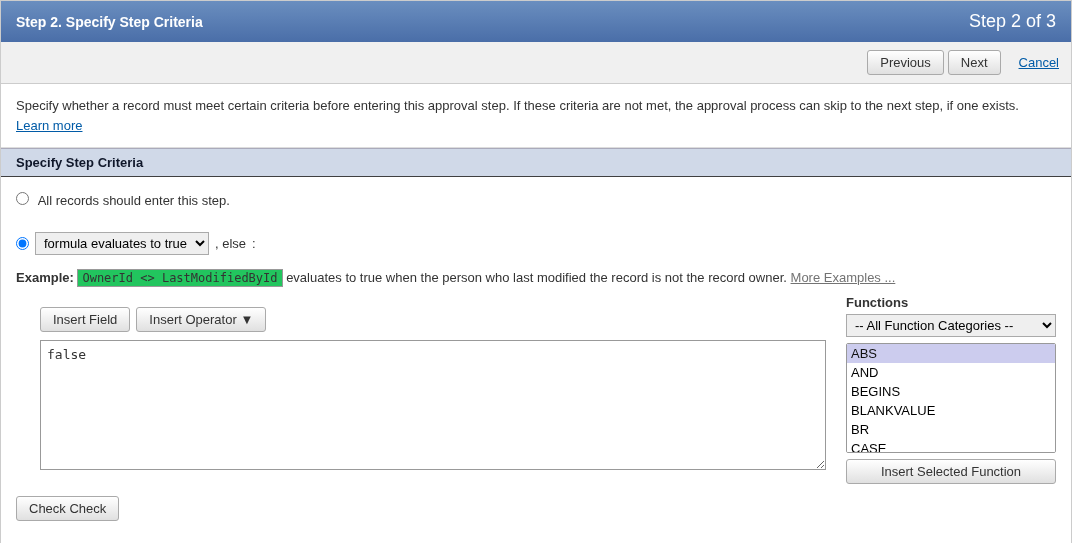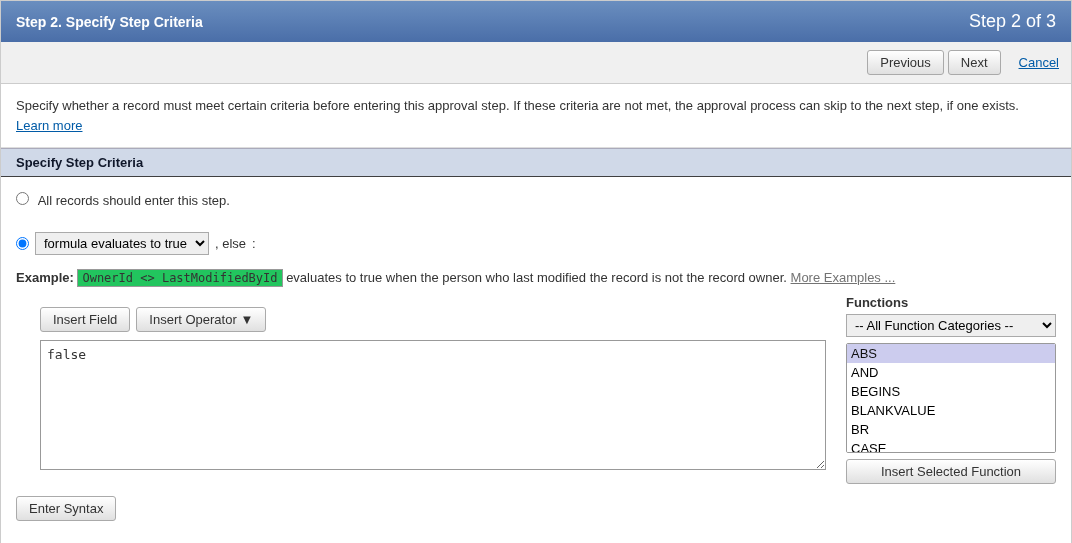--- a/index.html
+++ b/index.html
@@ -265,21 +265,21 @@
           <option>BLANKVALUE</option>
           <option>BR</option>
           <option>CASE</option>
         </select>
         <br>
         <button class="btn" style="margin-top:6px; width:100%">Insert Selected Function</button>
       </div>
     </div>
 
     <div class="check-syntax-row">
-      <button class="btn">Enter Syntax</button>
+      <button class="btn">Check Check</button>
     </div>
 
   </div>
 
   <div class="footer-watermark">
     <span>@51CTO博客</span>
   </div>
 
 </div>
 

